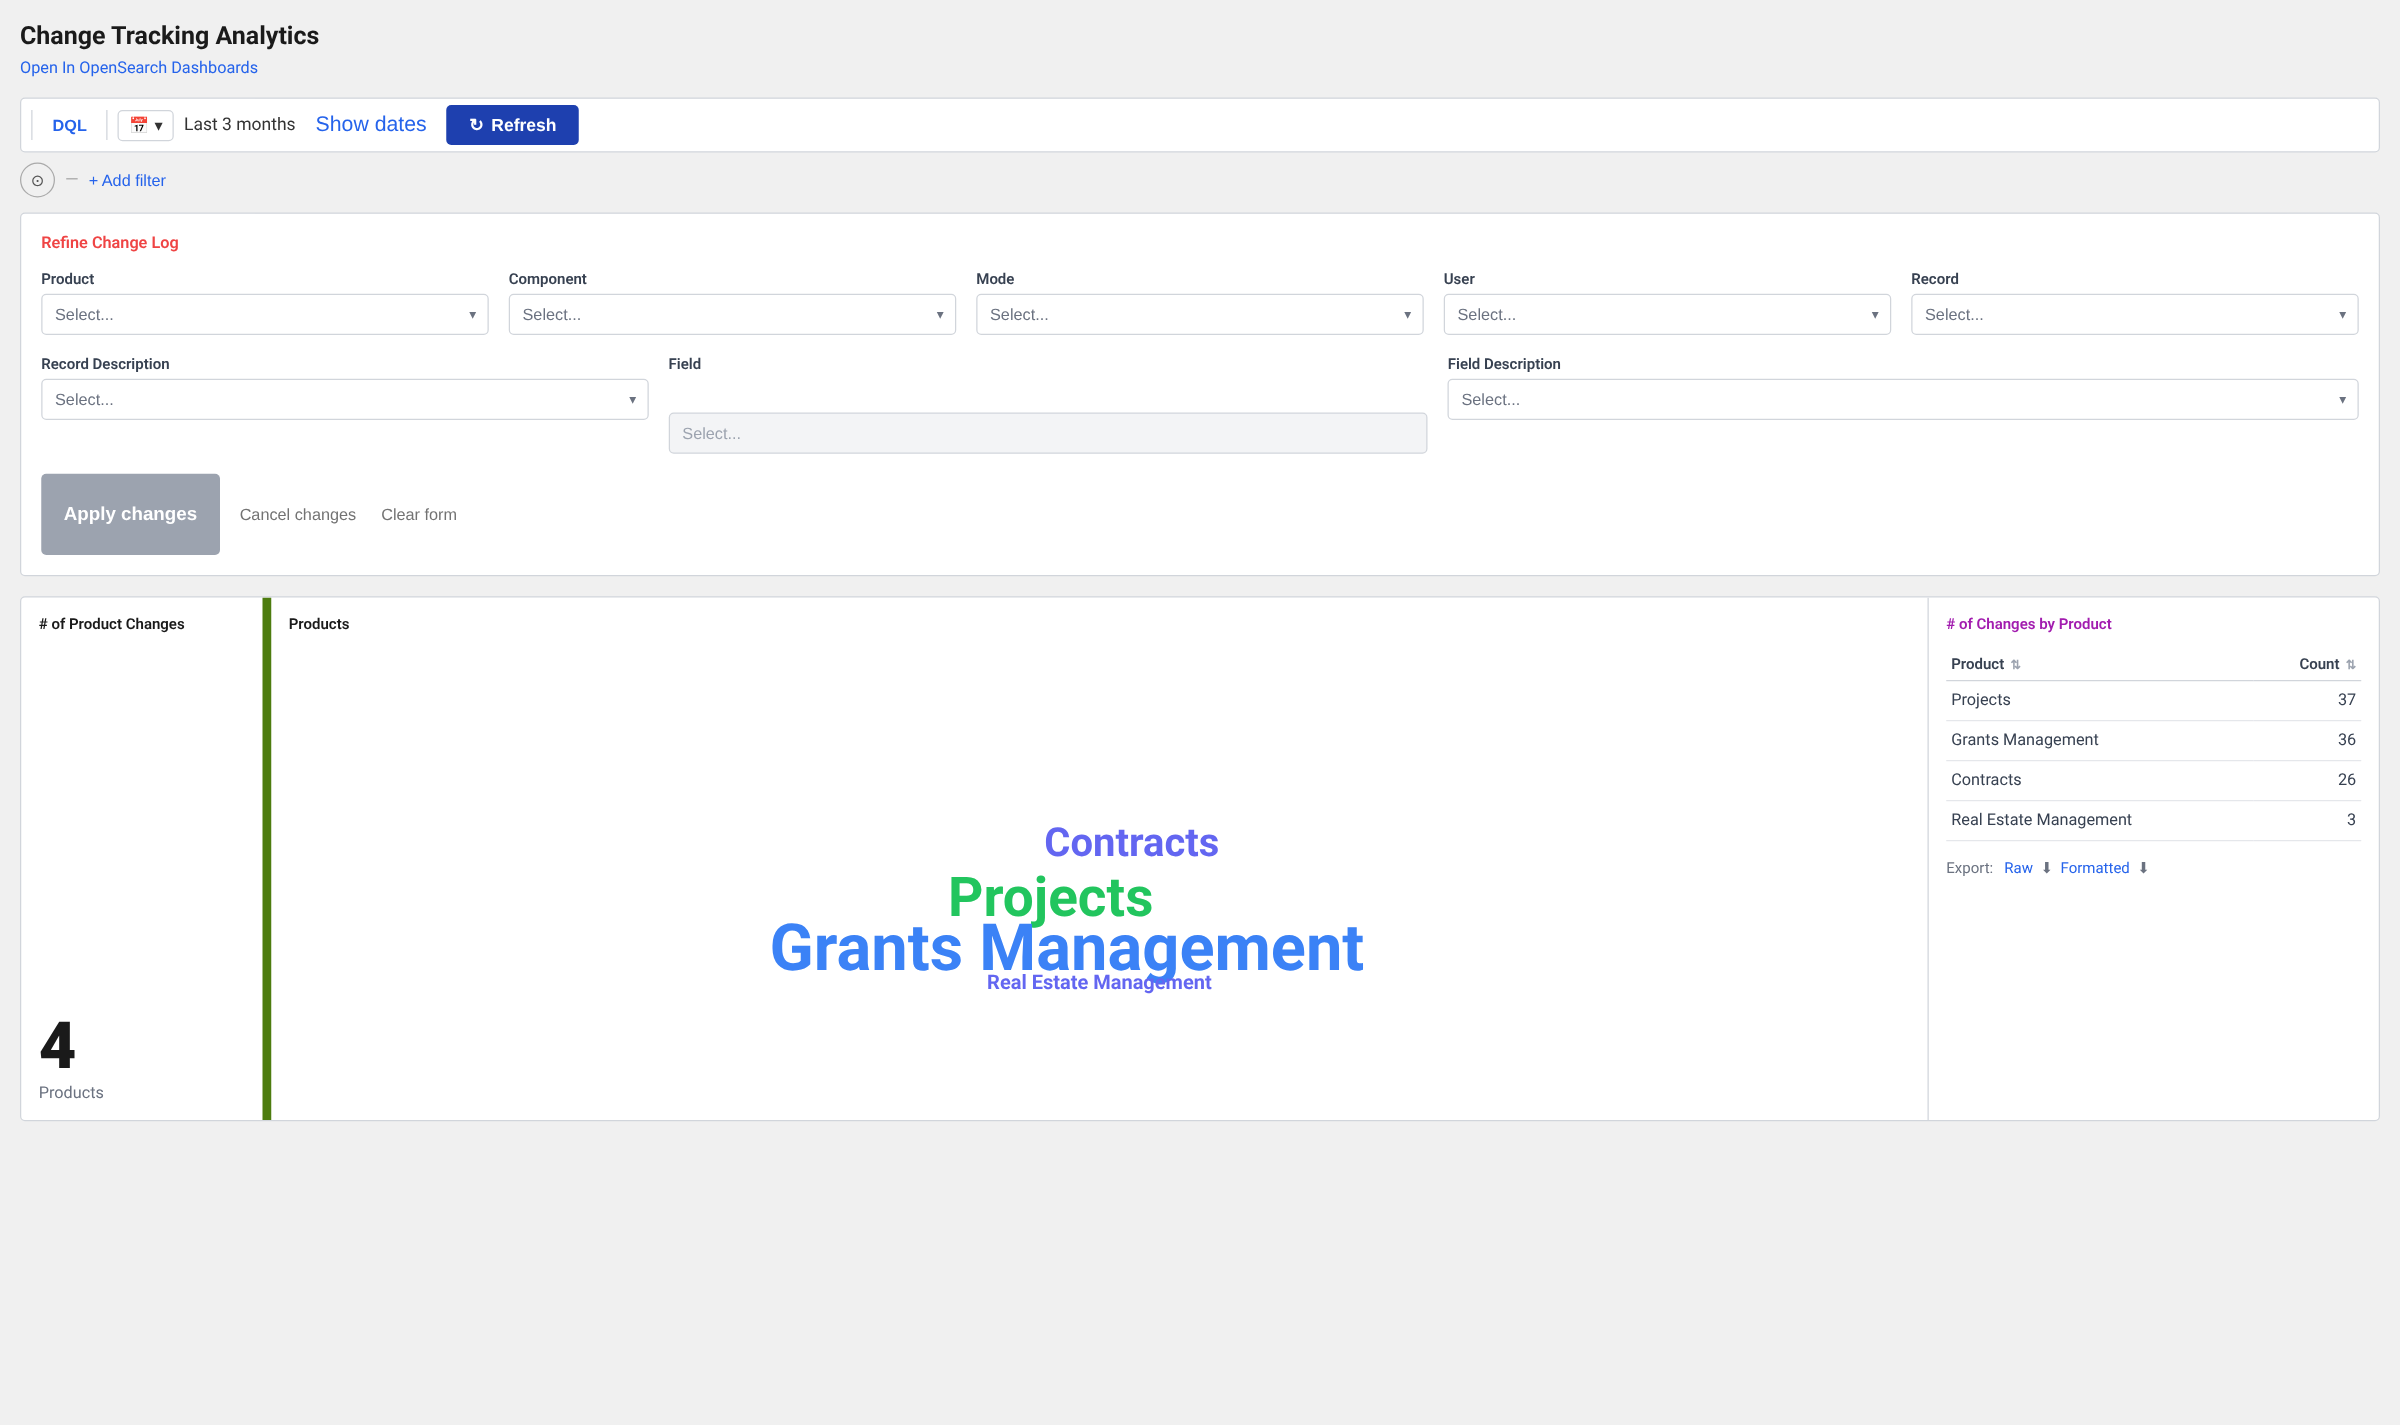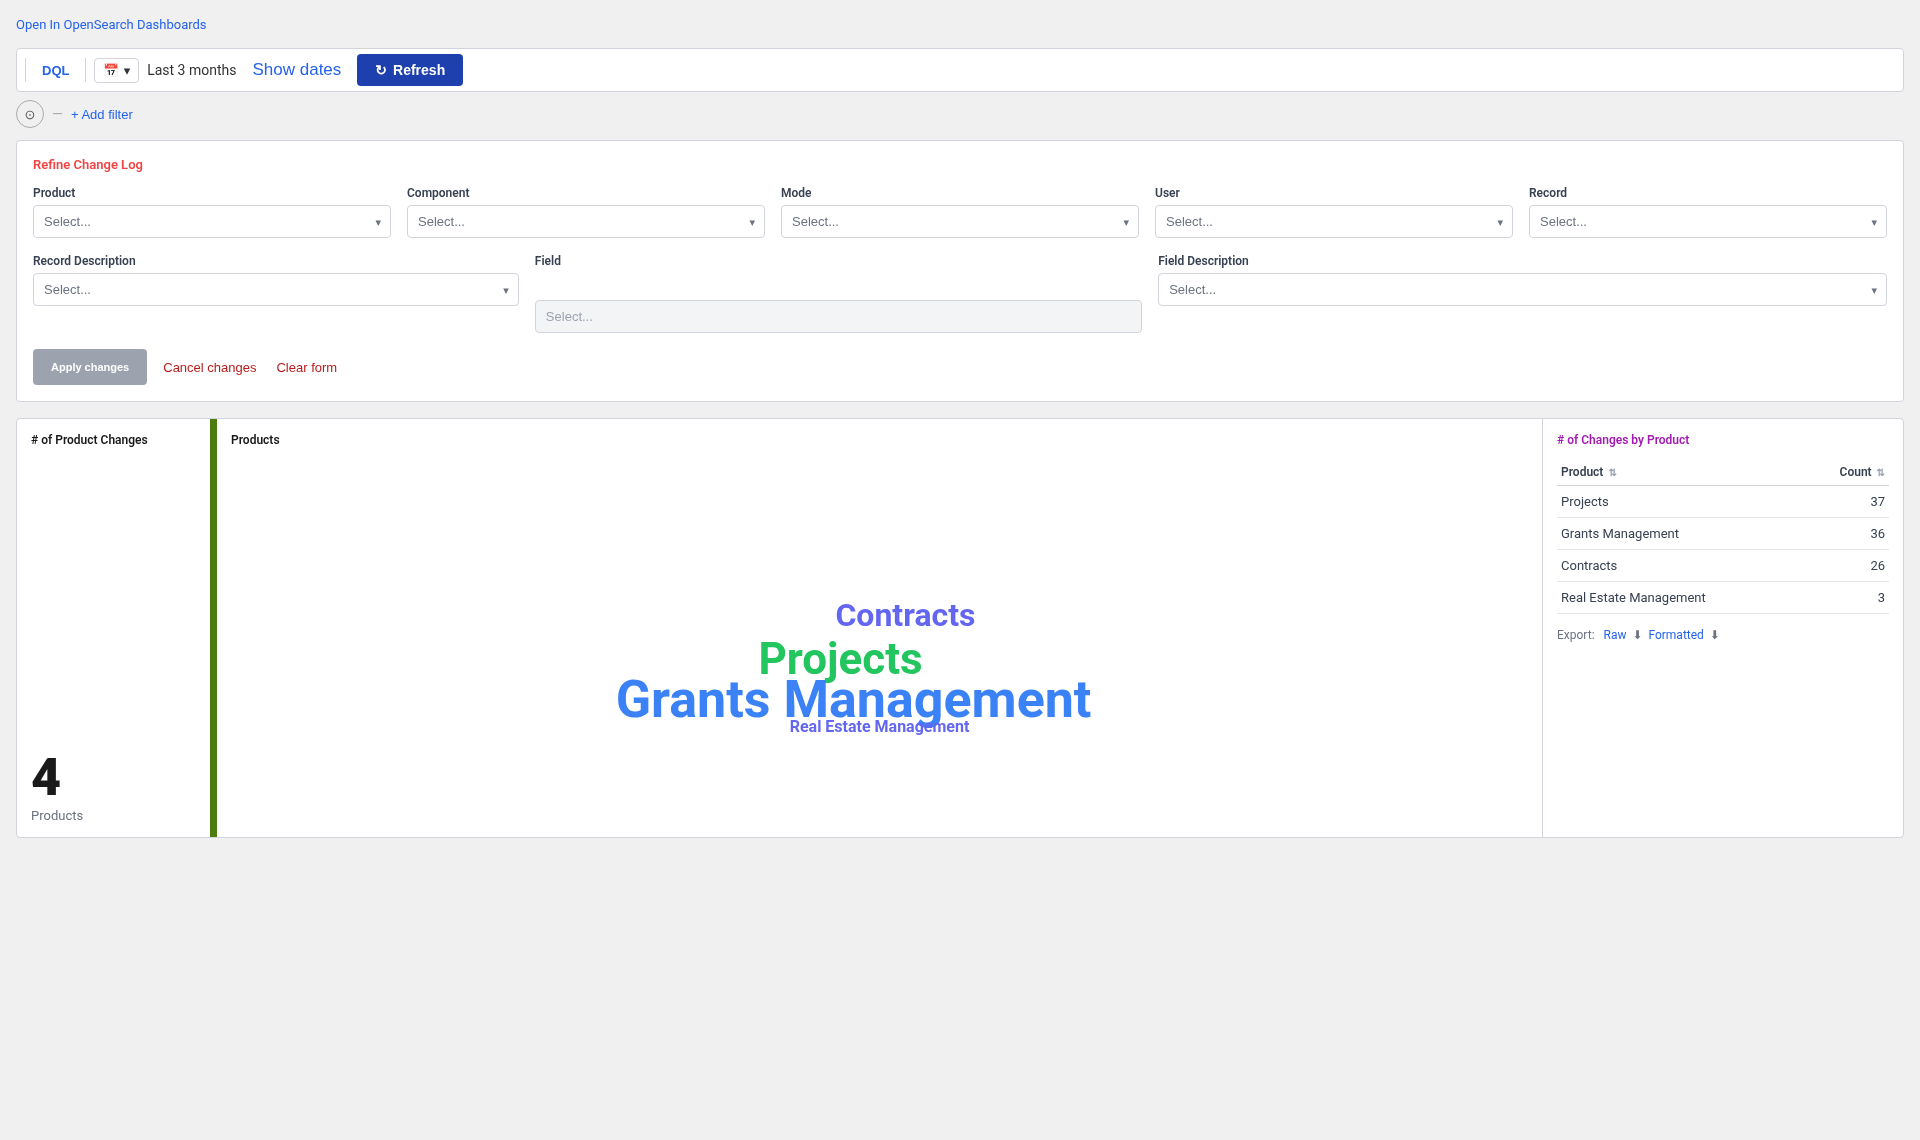--- a/index.html
+++ b/index.html
@@ -188,29 +188,29 @@
       display: flex;
       align-items: center;
       gap: 12px;
       margin-top: 4px;
     }
     .apply-btn {
       background: #9ca3af;
       color: #fff;
       border: none;
       border-radius: 4px;
-      padding: 12px 18px;
-      font-size: 11px;
+      padding: 24px 18px;
+      font-size: 15px;
       font-weight: 600;
       cursor: pointer;
     }
     .cancel-btn, .clear-btn {
       background: none;
       border: none;
-      color: #b91c1c;
+      color: #737373;
       font-size: 13px;
       cursor: pointer;
       padding: 8px 4px;
     }
     .charts-section {
       display: flex;
       gap: 0;
       border: 1px solid #d1d5db;
       border-radius: 4px;
       background: #fff;
@@ -316,20 +316,21 @@
       cursor: pointer;
       font-size: 12px;
       text-decoration: none;
     }
   </style>
 </head>
 <body>
 
 <div class="page-wrapper">
   
+  <div class="page-title">Change Tracking Analytics</div>
   <a class="open-link" href="#">Open In OpenSearch Dashboards</a>
 
   
   <div class="search-bar-row">
     <div class="divider-v"></div>
     <button class="dql-btn">DQL</button>
     <div class="divider-v"></div>
     <div class="date-range-section">
       <button class="calendar-btn">
         <span>📅</span>

